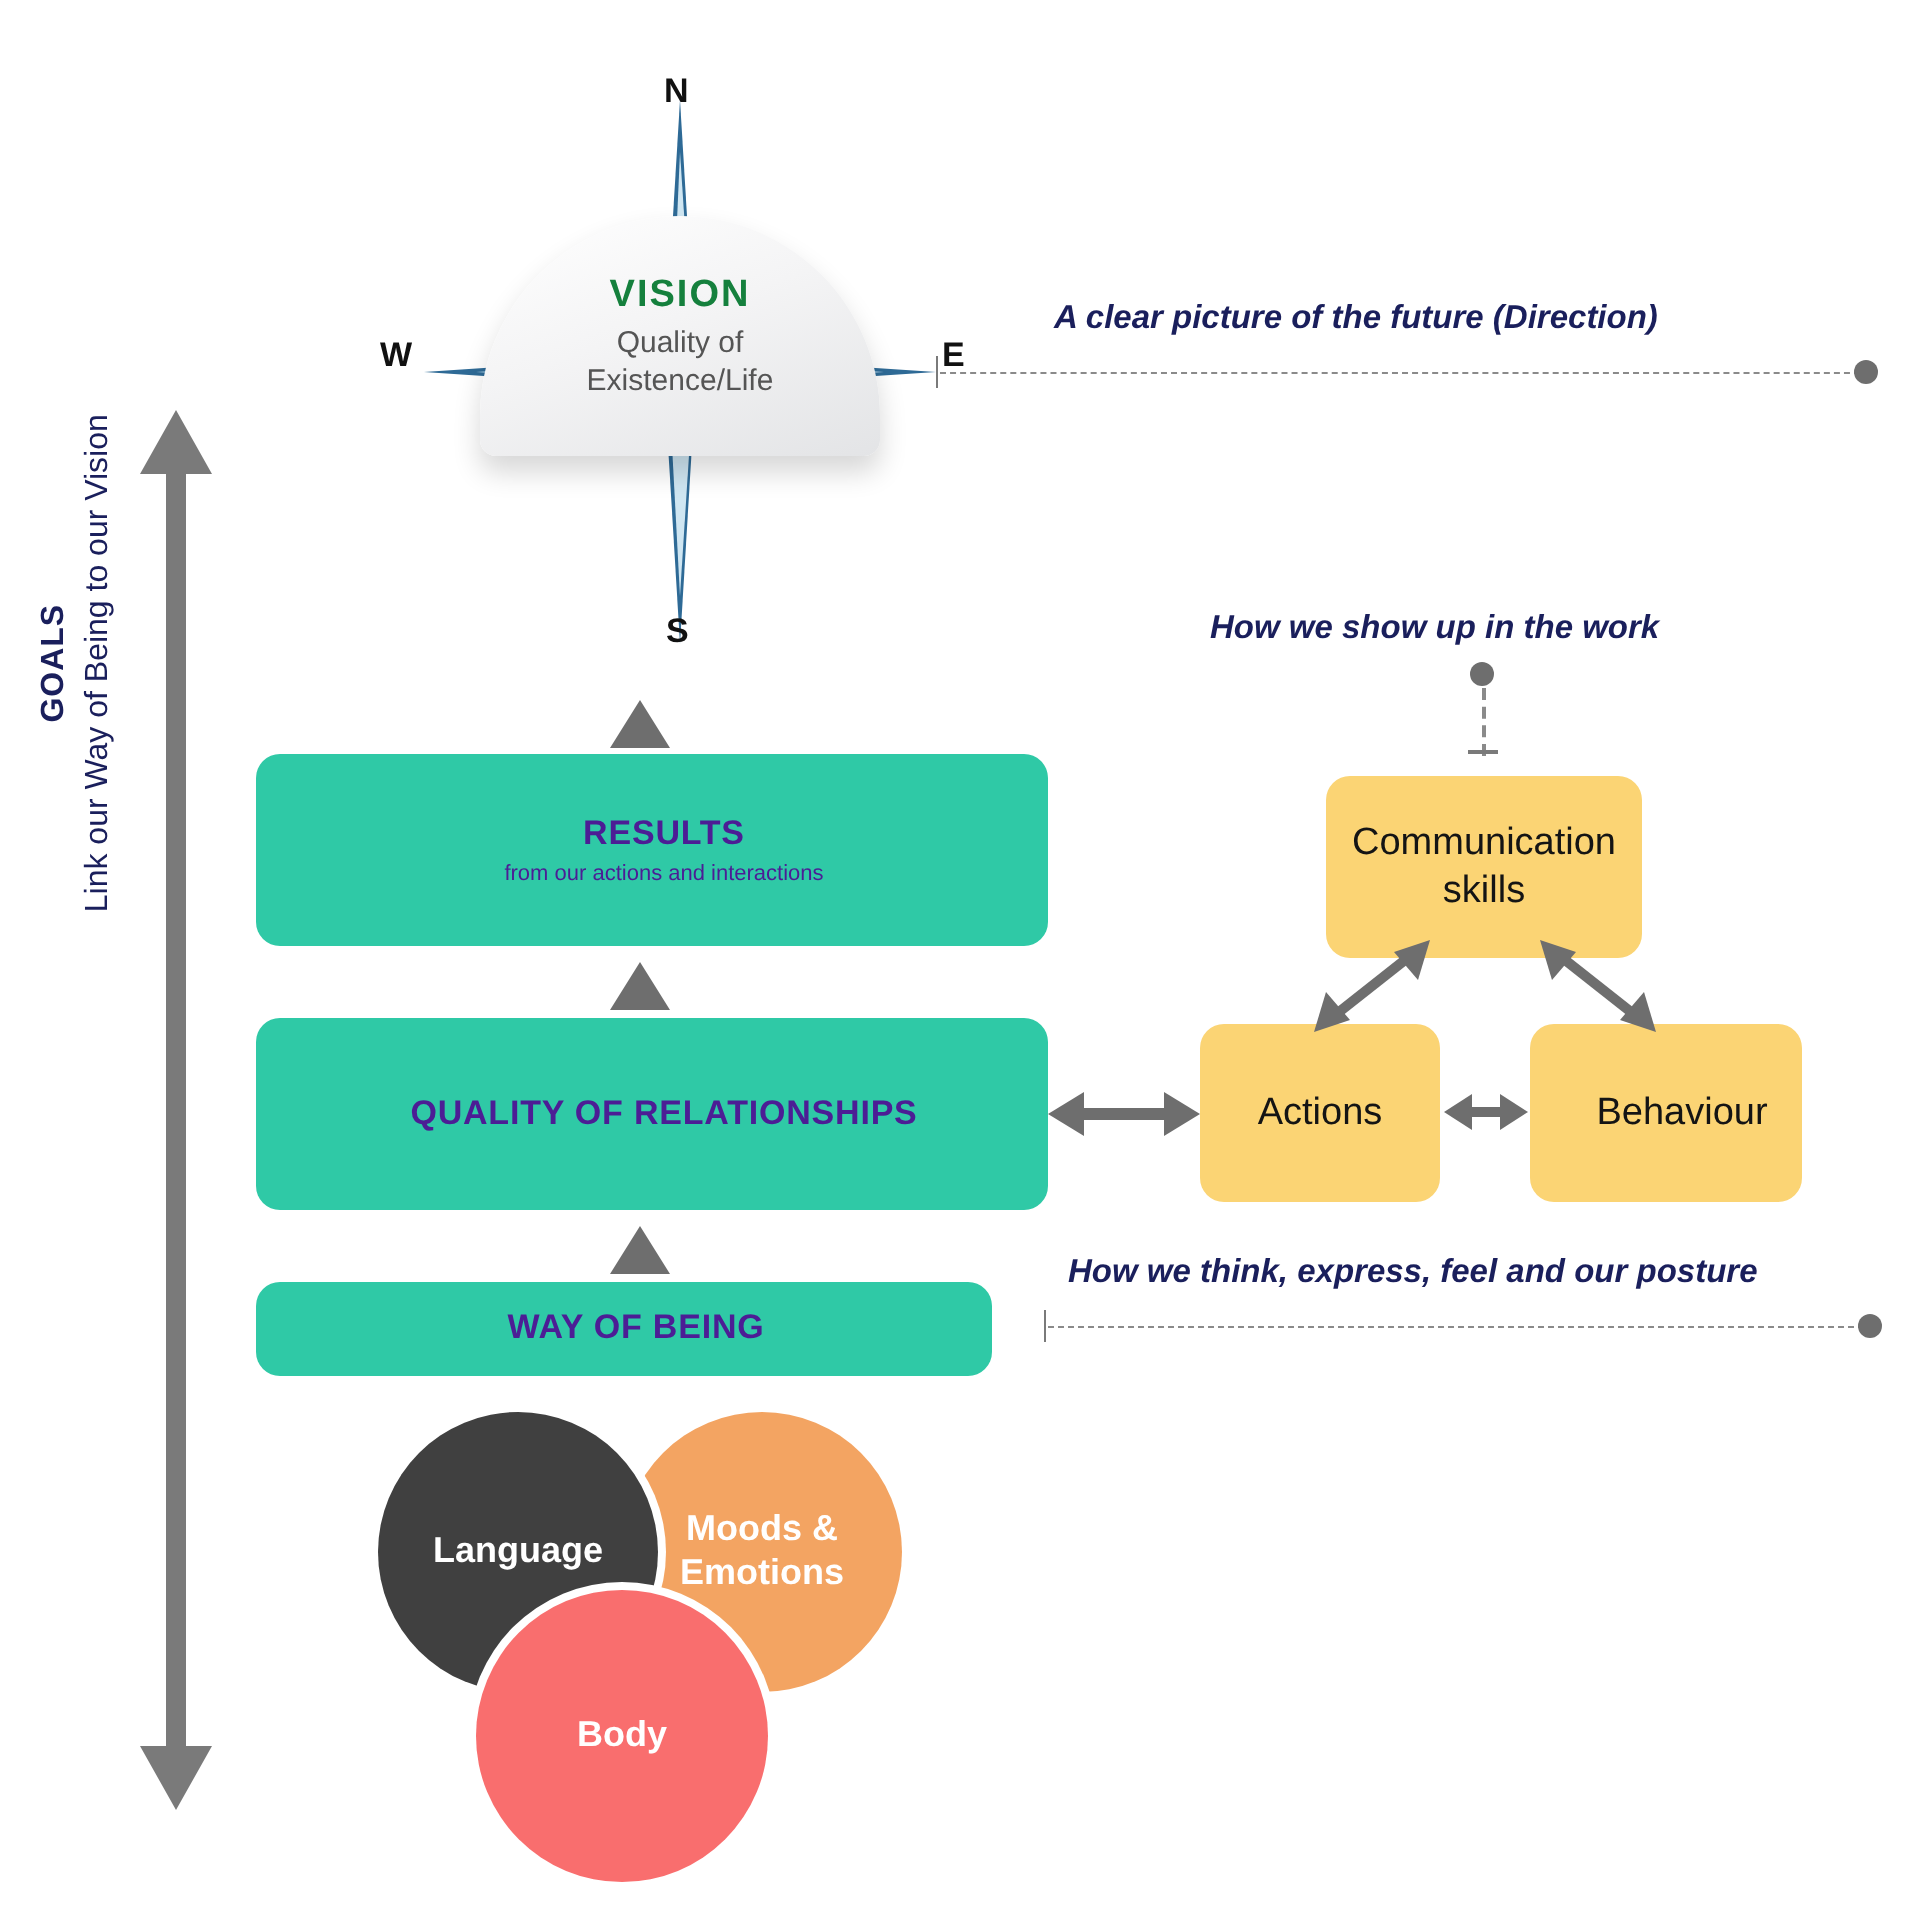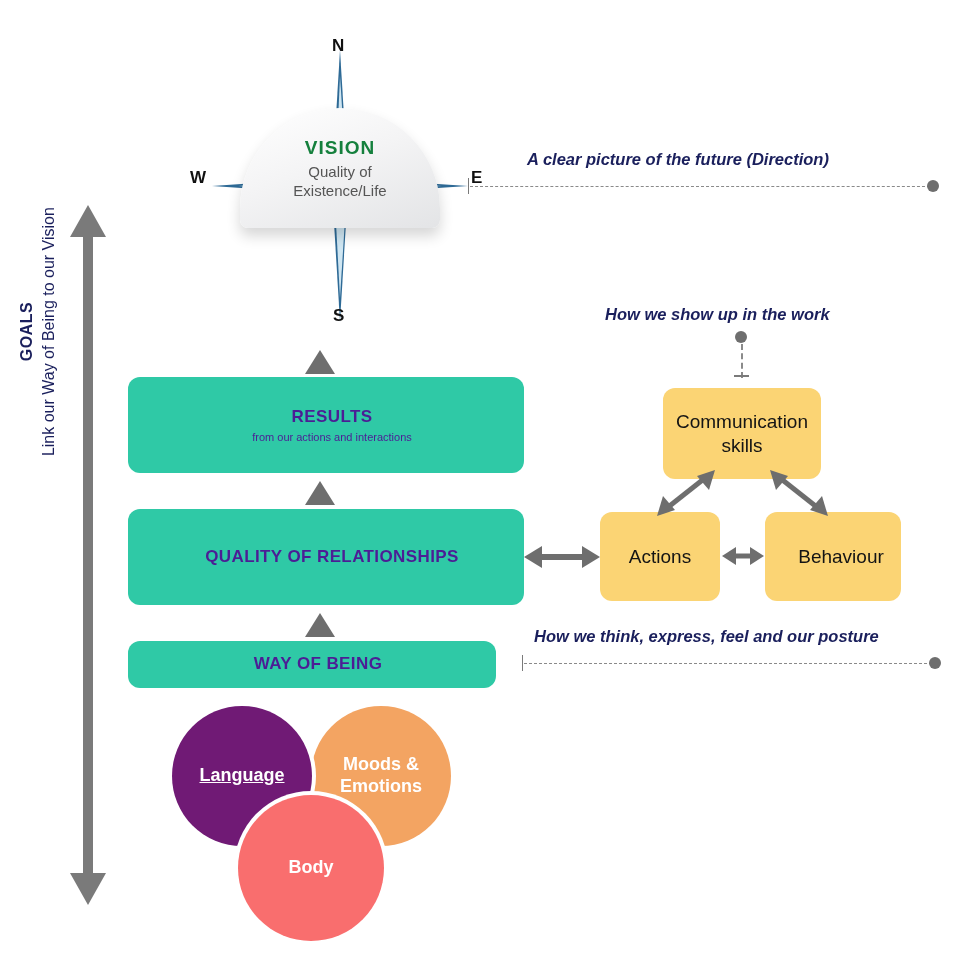--- a/index.html
+++ b/index.html
@@ -143,24 +143,23 @@
     align-items: center;
     justify-content: center;
     text-align: center;
     color: #ffffff;
     font-weight: bold;
     font-size: 18px;
     line-height: 1.2;
     box-shadow: 0 0 0 4px #ffffff;
   }
   #circle-language {
-    left: 172px; top: 706px; width: 140px; height: 140px;
-    background: #701a75;
+    left: 189px; top: 706px; width: 140px; height: 140px;
+    background: #404040;
     z-index: 2;
-    text-decoration: underline;
   }
   #circle-moods {
     left: 311px; top: 706px; width: 140px; height: 140px;
     background: #F3A462;
     z-index: 1;
   }
   #circle-body {
     left: 238px; top: 795px; width: 146px; height: 146px;
     background: #F96E6E;
     z-index: 3;

